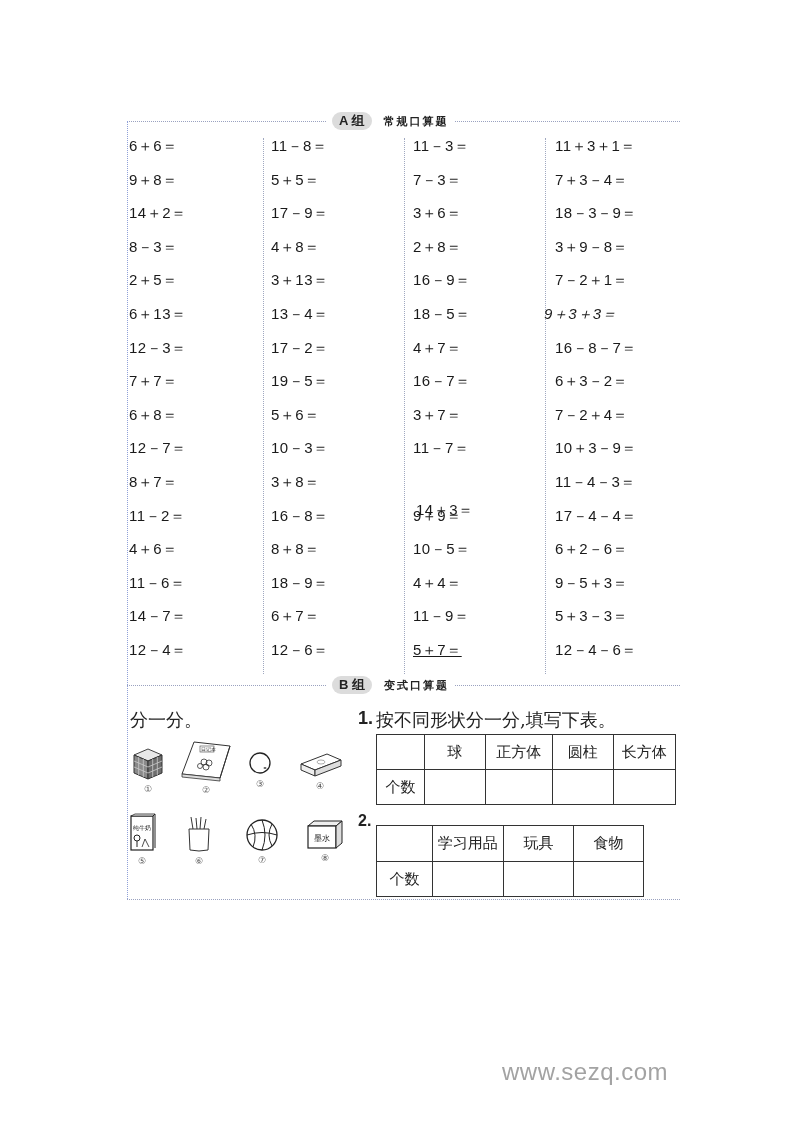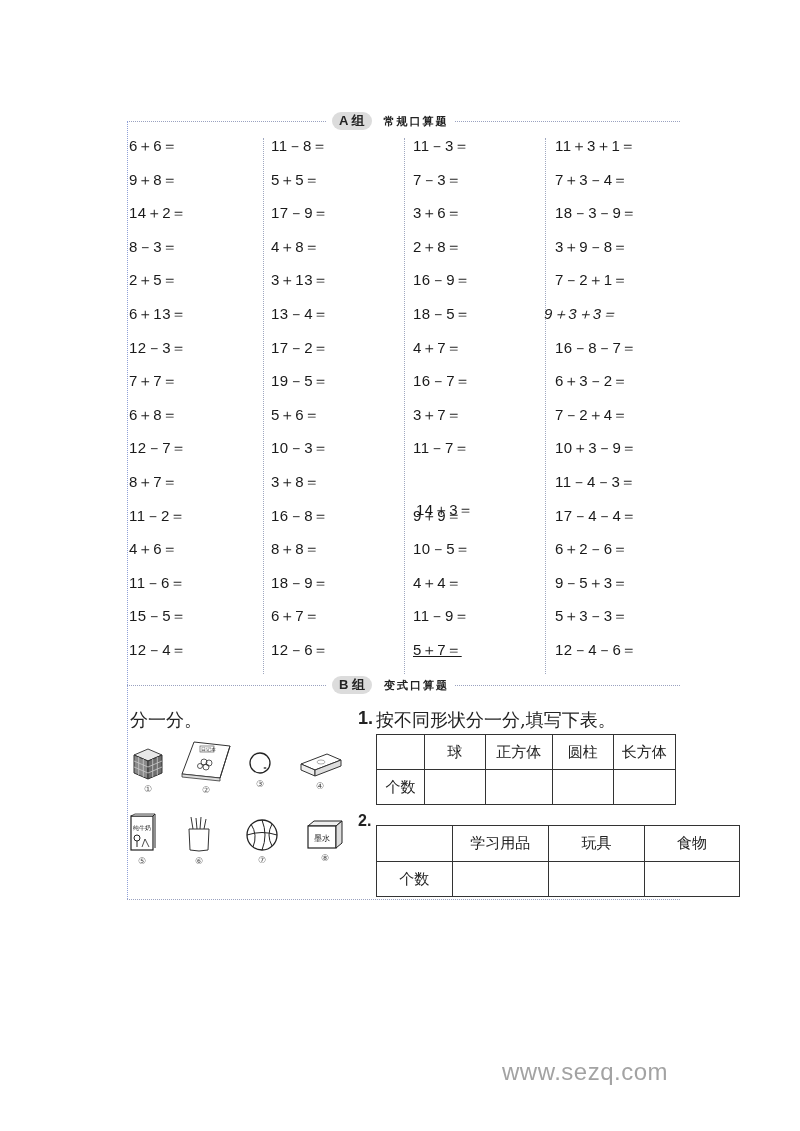--- a/index.html
+++ b/index.html
@@ -122,21 +122,21 @@
     <div class="problem" style="left: 129px; top: 271.4px;">2＋5＝</div>
     <div class="problem" style="left: 129px; top: 305px;">6＋13＝</div>
     <div class="problem" style="left: 129px; top: 338.6px;">12－3＝</div>
     <div class="problem" style="left: 129px; top: 372.2px;">7＋7＝</div>
     <div class="problem" style="left: 129px; top: 405.8px;">6＋8＝</div>
     <div class="problem" style="left: 129px; top: 439.4px;">12－7＝</div>
     <div class="problem" style="left: 129px; top: 473px;">8＋7＝</div>
     <div class="problem" style="left: 129px; top: 506.6px;">11－2＝</div>
     <div class="problem" style="left: 129px; top: 540.2px;">4＋6＝</div>
     <div class="problem" style="left: 129px; top: 573.8px;">11－6＝</div>
-    <div class="problem" style="left: 129px; top: 607.4px;">15－5＝</div>
+    <div class="problem" style="left: 129px; top: 607.4px;">14－7＝</div>
     <div class="problem" style="left: 129px; top: 641px;">12－4＝</div>
     <div class="problem" style="left: 271px; top: 137px;">11－8＝</div>
     <div class="problem" style="left: 271px; top: 170.6px;">5＋5＝</div>
     <div class="problem" style="left: 271px; top: 204.2px;">17－9＝</div>
     <div class="problem" style="left: 271px; top: 237.8px;">4＋8＝</div>
     <div class="problem" style="left: 271px; top: 271.4px;">3＋13＝</div>
     <div class="problem" style="left: 271px; top: 305px;">13－4＝</div>
     <div class="problem" style="left: 271px; top: 338.6px;">17－2＝</div>
     <div class="problem" style="left: 271px; top: 372.2px;">19－5＝</div>
     <div class="problem" style="left: 271px; top: 405.8px;">5＋6＝</div>
@@ -303,21 +303,21 @@
     <td></td>
     <td></td>
     <td></td>
     <td></td>
   </tr>
 </tbody>
   </table>
 
 <div class="label" style="left:358px; top:812px; font-family:'Liberation Sans',sans-serif; font-weight:bold; font-size:16px;">2.</div>
 
-<table class="grid" style="left:376px; top:825px; width:364px;">
+<table class="grid" style="left:376px; top:825px; width:268px;">
   <tbody>
       <tr style="height:36px;">
     <td style="width:62px;"></td>
     <td style="width:79px;">学习用品</td>
     <td style="width:79px;">玩具</td>
     <td style="width:78px;">食物</td>
   </tr>
   <tr style="height:35px;">
     <td>个数</td>
     <td></td>

